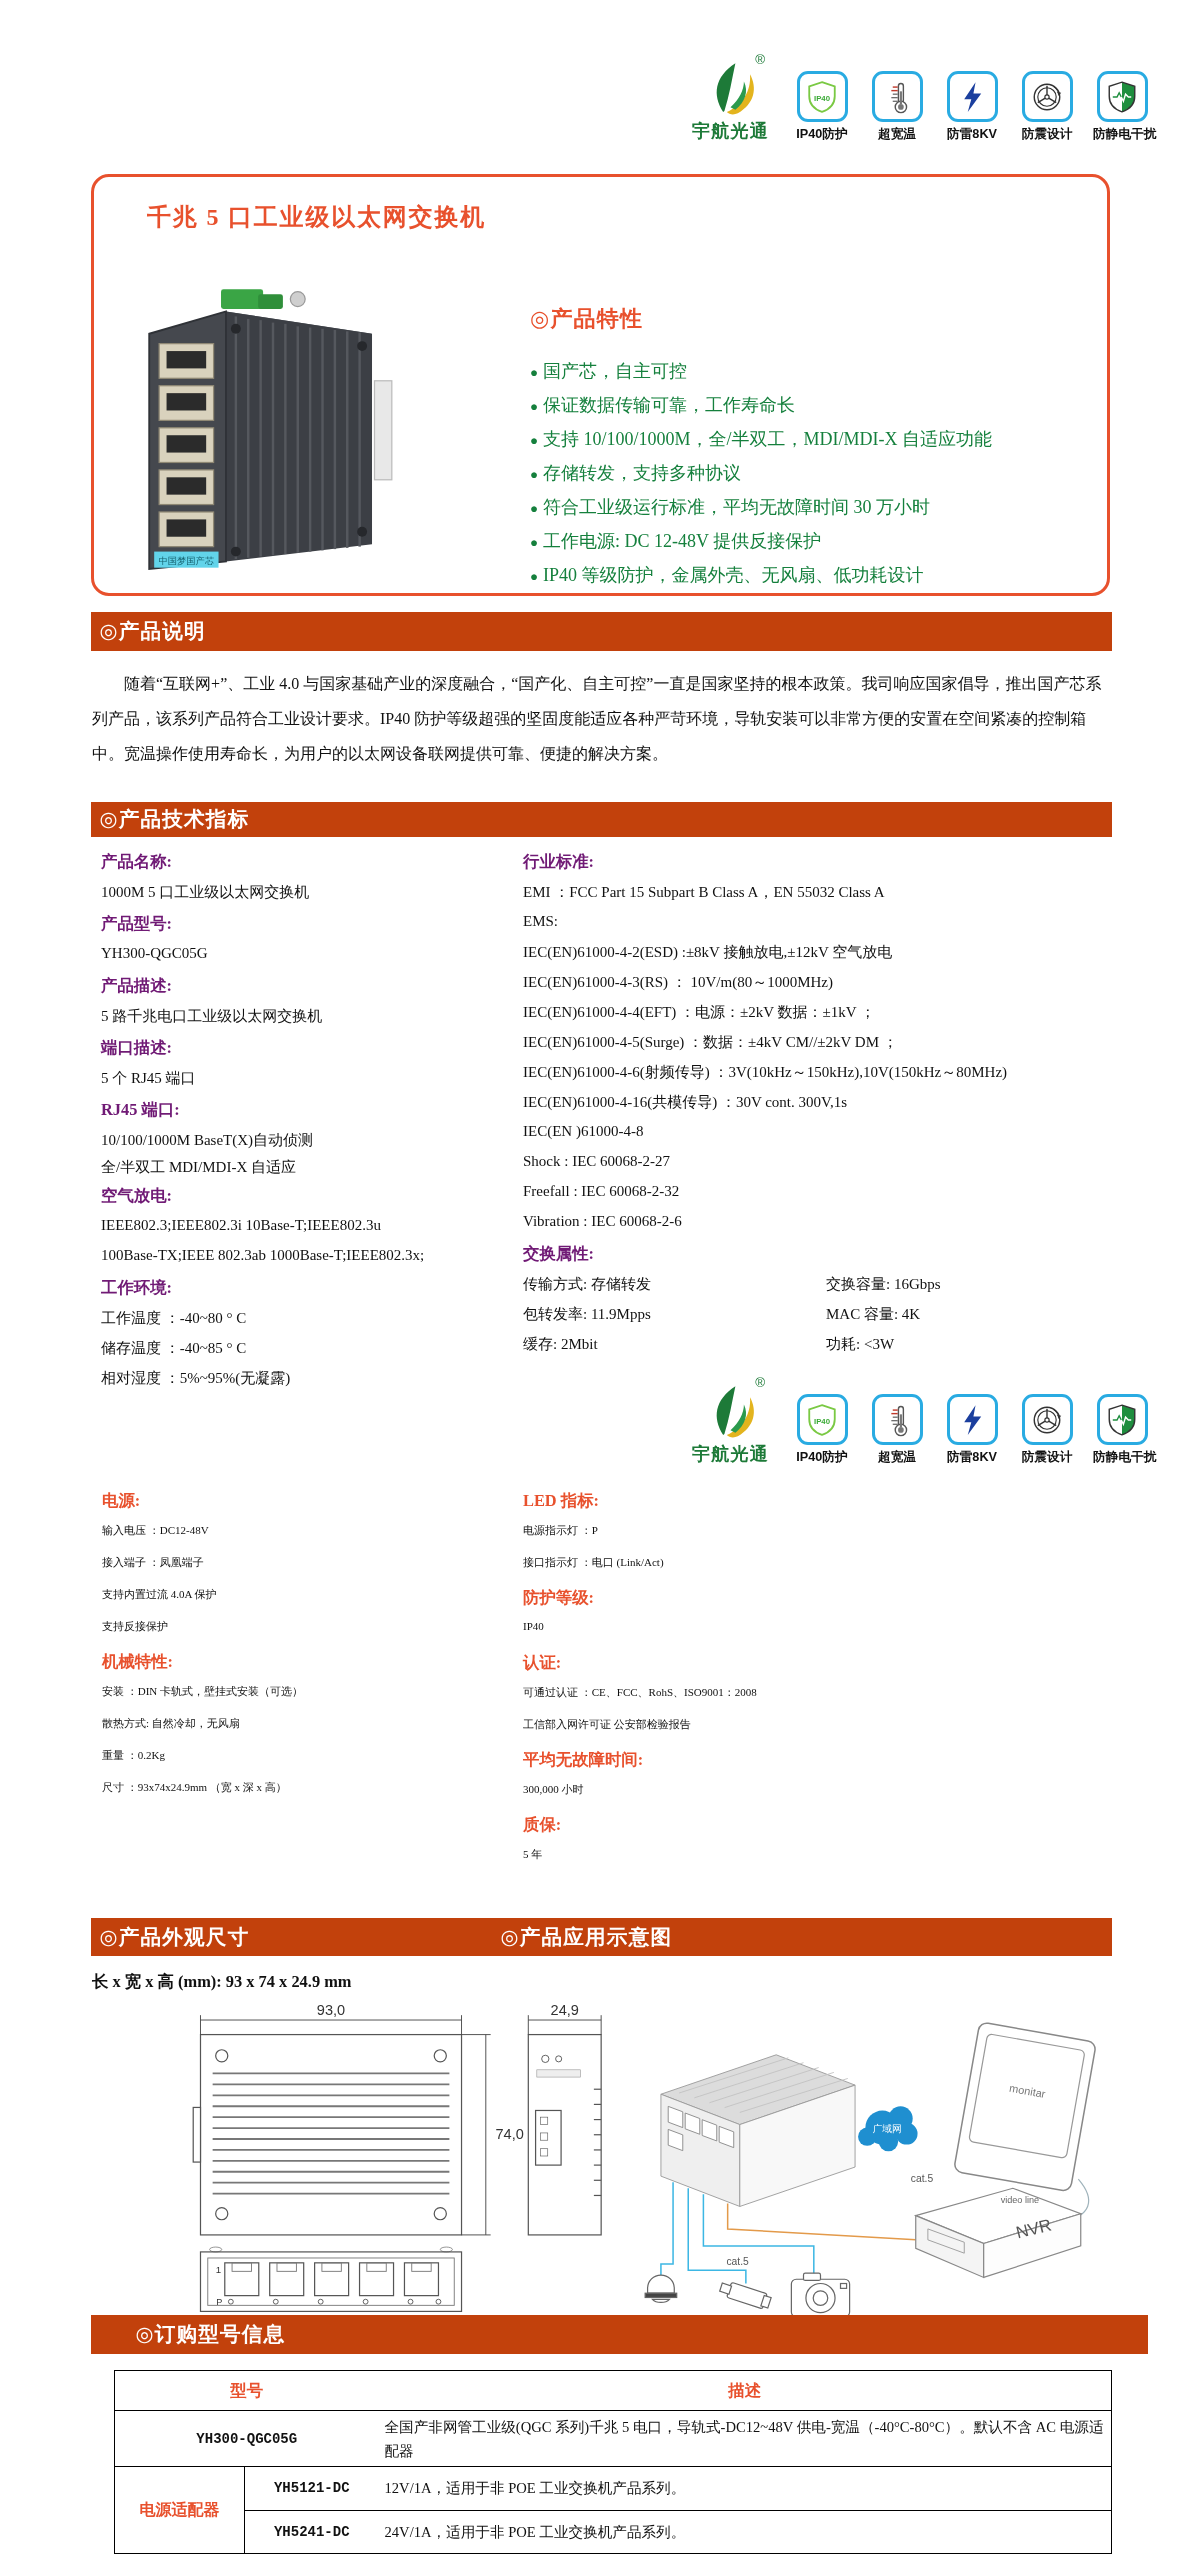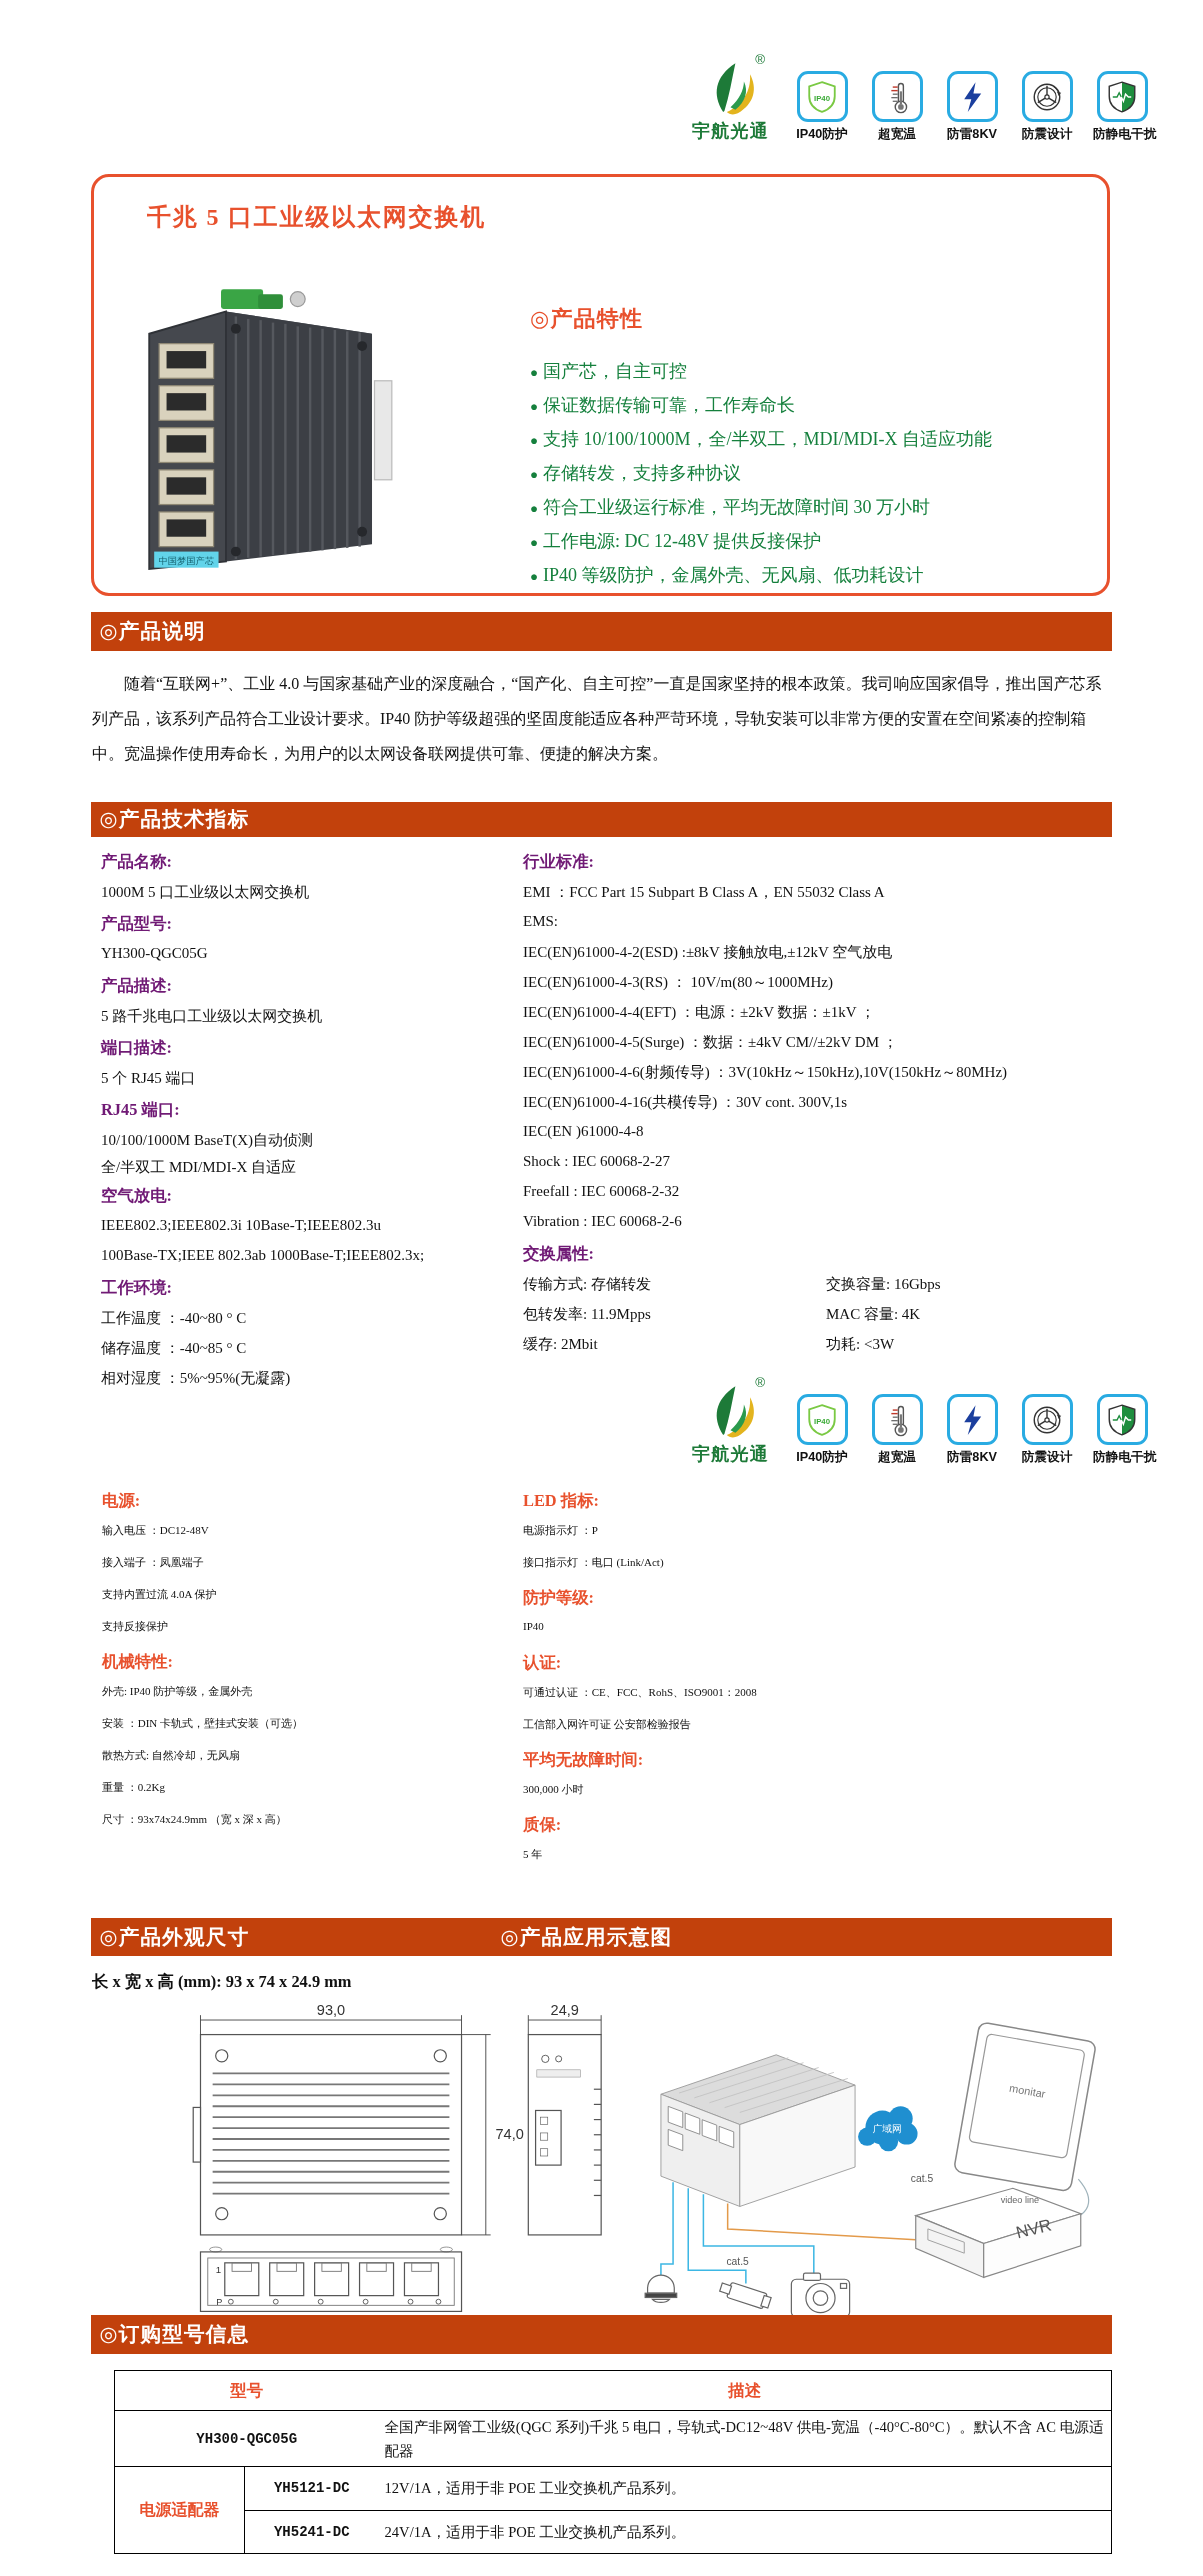--- a/index.html
+++ b/index.html
@@ -317,21 +317,20 @@
   </div>
 </div>
 
 <div class="col" style="left:102px;top:1490px;width:413px;">
   <div class="s-label">电源:</div>
   <div class="s-line">输入电压 ：DC12-48V</div>
   <div class="s-line">接入端子 ：凤凰端子</div>
   <div class="s-line">支持内置过流 4.0A 保护</div>
   <div class="s-line">支持反接保护</div>
   <div class="s-label">机械特性:</div>
-  <div class="s-line">外壳: IP40 防护等级，金属外壳</div>
   <div class="s-line">安装 ：DIN 卡轨式，壁挂式安装（可选）</div>
   <div class="s-line">散热方式: 自然冷却，无风扇</div>
   <div class="s-line">重量 ：0.2Kg</div>
   <div class="s-line">尺寸 ：93x74x24.9mm （宽 x 深 x 高）</div>
 </div>
 
 <div class="col" style="left:523px;top:1490px;width:592px;">
   <div class="s-label">LED 指标:</div>
   <div class="s-line">电源指示灯 ：P</div>
   <div class="s-line">接口指示灯 ：电口 (Link/Act)</div>
@@ -490,21 +489,21 @@
   </g>
   <g fill="#ffffff" stroke="#666" stroke-width="2">
     <rect x="355" y="455" width="96" height="62" rx="8"></rect>
     <rect x="375" y="445" width="28" height="12" rx="3"></rect>
     <circle cx="403" cy="486" r="24"></circle>
     <circle cx="403" cy="486" r="12"></circle>
     <rect x="436" y="462" width="10" height="8"></rect>
   </g>
 </svg>
 
-<div class="greenbar" style="top:2315px;height:39px;line-height:39px;">
+<div class="greenbar" style="top:2315px;height:39px;line-height:39px;padding-left:36px;">
   <span class="h">◎订购型号信息</span>
 </div>
 
 <table class="order-table">
   <colgroup>
       <col style="width:130px">
       <col style="width:134px">
       <col>
     </colgroup>
   <tbody>

